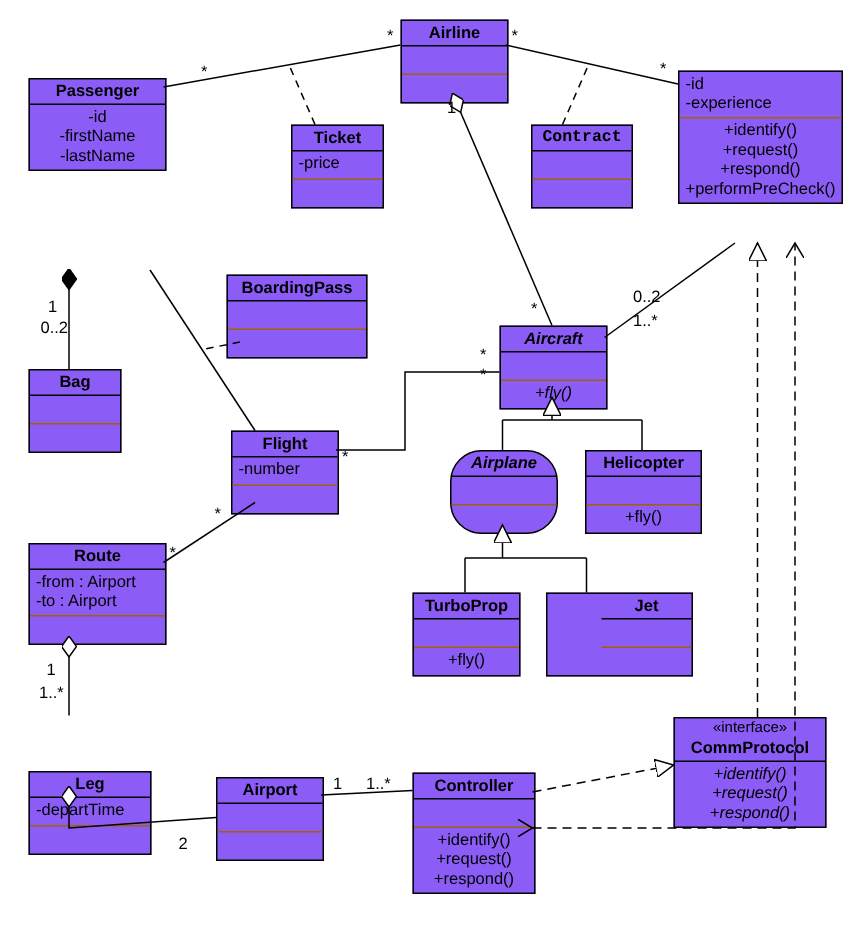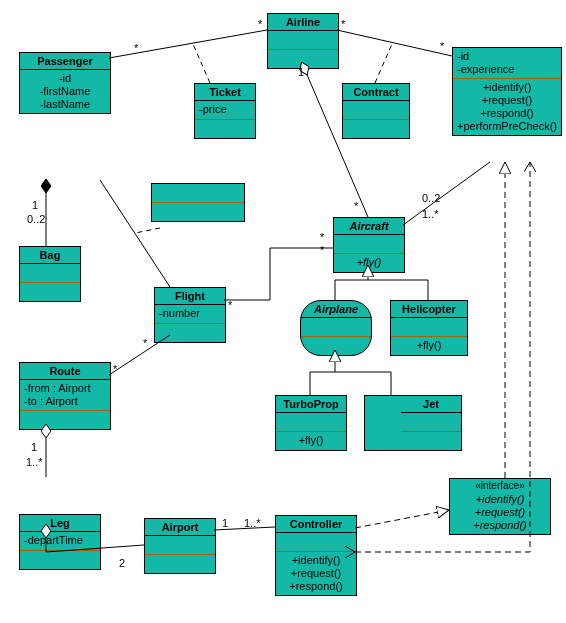--- a/index.html
+++ b/index.html
@@ -8,21 +8,21 @@
     margin: 0;
     padding: 0;
     background: #fff;
     position: relative;
     width: 566px;
     height: 623px;
   }
   .class-box {
     position: absolute;
     border: 1px solid #000;
-    background: #14b8a6;
+    background: #8b5cf6;
     min-width: 60px;
   }
   .class-name {
     font-weight: bold;
     text-align: center;
     border-bottom: 1px solid #000;
     padding: 2px 6px;
     white-space: nowrap;
   }
   .class-name.italic { font-style: italic; }
@@ -72,40 +72,41 @@
 </div>
 
 <div class="class-box" style="left:194px;top:83px;width:56px;">
   <div class="class-name">Ticket</div>
   <div class="class-section">
     <div>-price</div>
   </div>
   <div class="class-section"></div>
 </div>
 
-<div class="class-box" style="left:342px;top:83px;width:66px;">
+<div class="class-box" style="left:354px;top:83px;width:66px;font-family:Liberation Mono, monospace;">
   <div class="class-name">Contract</div>
   <div class="class-section"></div>
   <div class="class-section"></div>
 </div>
 
 <div class="class-box" style="left:452px;top:47px;width:108px;">
   <div class="class-section">
     <div>-id</div>
     <div>-experience</div>
   </div>
   <div class="class-section">
     <div>+identify()</div>
     <div>+request()</div>
     <div>+respond()</div>
     <div>+performPreCheck()</div>
   </div>
 </div>
 
 <div class="class-box" style="left:151px;top:183px;width:92px;">
+  <div class="class-name">BoardingPass</div>
   <div class="class-section"></div>
   <div class="class-section"></div>
 </div>
 
 <div class="class-box" style="left:19px;top:246px;width:54px;">
   <div class="class-name">Bag</div>
   <div class="class-section"></div>
   <div class="class-section"></div>
 </div>
 
@@ -181,20 +182,21 @@
   <div class="class-section"></div>
   <div class="class-section">
     <div>+identify()</div>
     <div>+request()</div>
     <div>+respond()</div>
   </div>
 </div>
 
 <div class="class-box" style="left:449px;top:478px;width:100px;">
   <div class="stereotype">«interface»</div>
+  <div class="class-name" style="border-top:none">CommProtocol</div>
   <div class="class-section">
     <div class="italic">+identify()</div>
     <div class="italic">+request()</div>
     <div class="italic">+respond()</div>
   </div>
 </div>
 
 <svg class="connectors">
   <defs>
     <marker id="tri" markerWidth="14" markerHeight="12" refX="12" refY="6" orient="auto">

